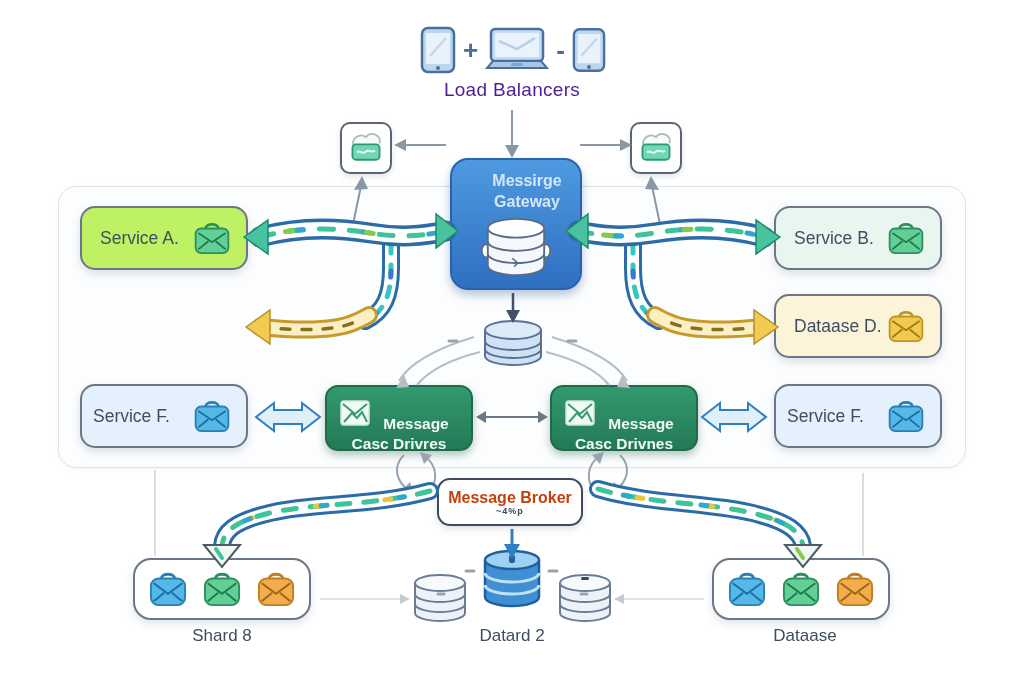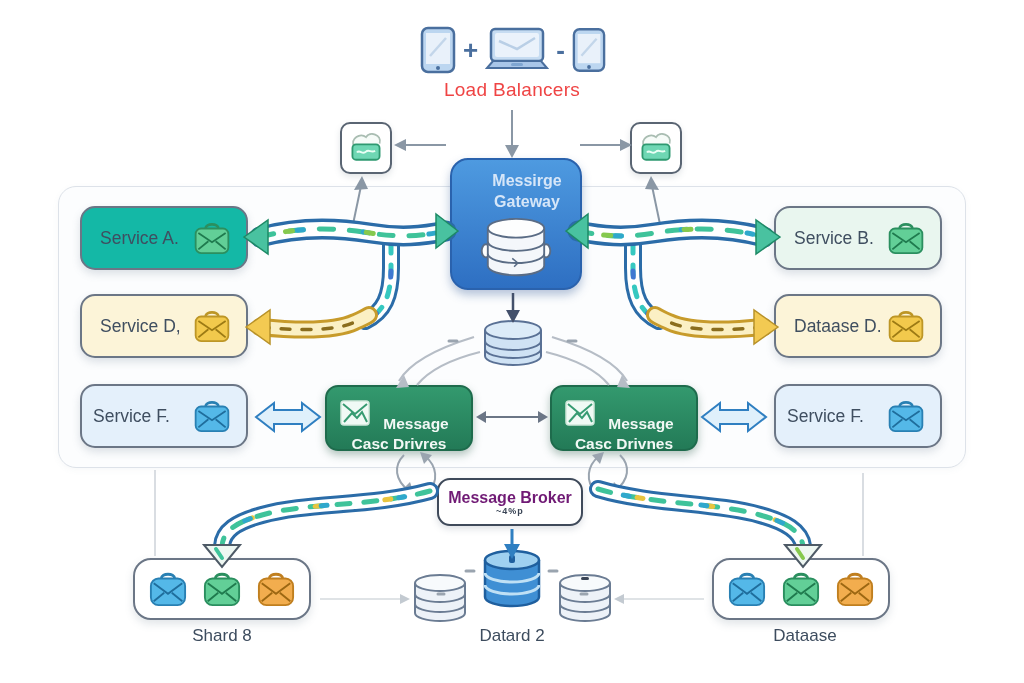--- a/index.html
+++ b/index.html
@@ -3,21 +3,21 @@
 <meta charset="utf-8">
 <style>
   html,body{margin:0;padding:0;background:#ffffff;}
   .canvas{position:relative;width:1024px;height:683px;background:#ffffff;overflow:hidden;
           font-family:"Liberation Sans", sans-serif;color:#3f4e60;}
   .abs{position:absolute;}
 
   
   .devices{left:420px;top:26px;display:flex;align-items:center;gap:5px;}
   .opsign{font-size:26px;font-weight:bold;color:#4a6f9e;line-height:1;margin:0 2px;}
-  .lb-label{left:362px;top:79px;width:300px;text-align:center;font-size:19px;color:#ef4444;letter-spacing:.3px;}
+  .lb-label{left:362px;top:79px;width:300px;text-align:center;font-size:19px;color:#4c1d95;letter-spacing:.3px;}
 
   
   .container-box{left:58px;top:186px;width:906px;height:280px;background:#fcfdfe;
                  border:1.5px solid #dde2e9;border-radius:18px;box-shadow:0 2px 6px rgba(120,135,150,.06);}
 
   
   .gateway{left:450px;top:158px;width:128px;height:128px;border-radius:18px;
            background:linear-gradient(180deg,#4e9ae0,#2e6fc2);border:2px solid #2a62ad;
            box-shadow:0 5px 10px rgba(50,90,150,.35);text-align:center;}
   .gateway .t{display:block;color:#d6e6f8;font-size:16px;font-weight:600;line-height:1.3;margin-left:22px;}
@@ -27,38 +27,38 @@
   
   .mini{width:48px;height:48px;background:#ffffff;border:2px solid #5a6573;border-radius:10px;
         box-shadow:0 3px 6px rgba(100,115,130,.18);display:flex;align-items:center;justify-content:center;}
   .mini-l{left:340px;top:122px;} .mini-r{left:630px;top:122px;}
 
   
   .service{width:168px;height:64px;border:2px solid #6b7686;border-radius:15px;
            box-shadow:0 4px 8px rgba(90,110,130,.20);display:flex;align-items:center;
            justify-content:space-between;padding:0 14px 0 18px;box-sizing:border-box;}
   .service .lbl{font-size:17.5px;color:#3f4e60;}
-  .bg-a{background:#14b8a6;} .bg-d{background:#fcf4d8;} .bg-f{background:#e4f0fb;} .bg-b{background:#e9f6ef;border-radius:16px;}
+  .bg-a{background:#bef264;} .bg-d{background:#fcf4d8;} .bg-f{background:#e4f0fb;} .bg-b{background:#e9f6ef;border-radius:16px;}
   .sx-l{left:80px;} .sx-r{left:774px;}
   .sy-1{top:206px;} .sy-2{top:294px;} .sy-3{top:384px;padding-left:11px;}
 
   
   .driver{width:148px;height:66px;border-radius:13px;background:linear-gradient(180deg,#33996e,#237a57);
           border:2px solid #1e6b4c;box-shadow:0 4px 9px rgba(40,90,70,.35);box-sizing:border-box;
           color:#f2f8f5;text-align:center;padding-top:28px;}
   .driver .l1{display:block;font-size:15.5px;font-weight:600;padding-left:34px;}
   .driver .l2{display:block;font-size:15.5px;font-weight:600;margin-top:2px;}
   .driver svg{position:absolute;left:13px;top:13px;}
   .drv-l{left:325px;top:385px;} .drv-r{left:550px;top:385px;}
 
   
   .broker{left:437px;top:478px;width:146px;height:48px;background:#ffffff;border:2px solid #3f4a5a;
           border-radius:13px;box-shadow:0 3px 7px rgba(90,105,125,.20);box-sizing:border-box;
           display:flex;flex-direction:column;align-items:center;justify-content:center;}
-  .broker .lbl{font-size:16px;font-weight:600;color:#701a75;}
+  .broker .lbl{font-size:16px;font-weight:600;color:#c2410c;}
   .broker .sub{font-size:9px;font-weight:bold;color:#3a4556;letter-spacing:1px;margin-top:-1px;}
 
   
   .group{width:178px;height:62px;background:#ffffff;border:2px solid #6b7686;border-radius:18px;
          box-shadow:0 4px 8px rgba(90,110,130,.18);display:flex;align-items:center;
          justify-content:center;gap:12px;box-sizing:border-box;}
   .grp-l{left:133px;top:558px;} .grp-r{left:712px;top:558px;}
   .bottom-label{font-size:17px;color:#3d4c5e;transform:translateX(-50%);white-space:nowrap;}
   .bl-1{left:222px;top:626px;} .bl-2{left:512px;top:626px;} .bl-3{left:805px;top:626px;}
 
@@ -128,29 +128,20 @@
 
   <div class="abs service bg-a sx-l sy-1">
     <span class="lbl">Service A.</span>
     <svg width="40" height="37" viewBox="0 0 44 40">
       <path d="M15 9 C15 3 29 3 29 9" fill="none" stroke="#2b8f5f" stroke-width="3"></path>
       <rect x="4" y="9" width="36" height="27" rx="6" fill="#62cf97" stroke="#2b8f5f" stroke-width="2"></rect>
       <path d="M7 14 L22 24 L37 14" fill="none" stroke="#1f7a4e" stroke-width="2"></path>
       <path d="M7 32 L18 23 M37 32 L26 23" stroke="#1f7a4e" stroke-width="2"></path>
     </svg>
   </div>
-  <div class="abs service bg-d sx-l sy-2">
-    <span class="lbl">Service D,</span>
-    <svg width="40" height="37" viewBox="0 0 44 40">
-      <path d="M15 9 C15 3 29 3 29 9" fill="none" stroke="#bd9626" stroke-width="3"></path>
-      <rect x="4" y="9" width="36" height="27" rx="6" fill="#f2c94c" stroke="#bd9626" stroke-width="2"></rect>
-      <path d="M7 14 L22 24 L37 14" fill="none" stroke="#9c7a14" stroke-width="2"></path>
-      <path d="M7 32 L18 23 M37 32 L26 23" stroke="#9c7a14" stroke-width="2"></path>
-    </svg>
-  </div>
   <div class="abs service bg-f sx-l sy-3">
     <span class="lbl">Service F.</span>
     <svg width="40" height="37" viewBox="0 0 44 40">
       <path d="M15 9 C15 3 29 3 29 9" fill="none" stroke="#2980b3" stroke-width="3"></path>
       <rect x="4" y="9" width="36" height="27" rx="6" fill="#54b8e8" stroke="#2980b3" stroke-width="2"></rect>
       <path d="M7 14 L22 24 L37 14" fill="none" stroke="#1f6d9c" stroke-width="2"></path>
       <path d="M7 32 L18 23 M37 32 L26 23" stroke="#1f6d9c" stroke-width="2"></path>
     </svg>
   </div>
 

